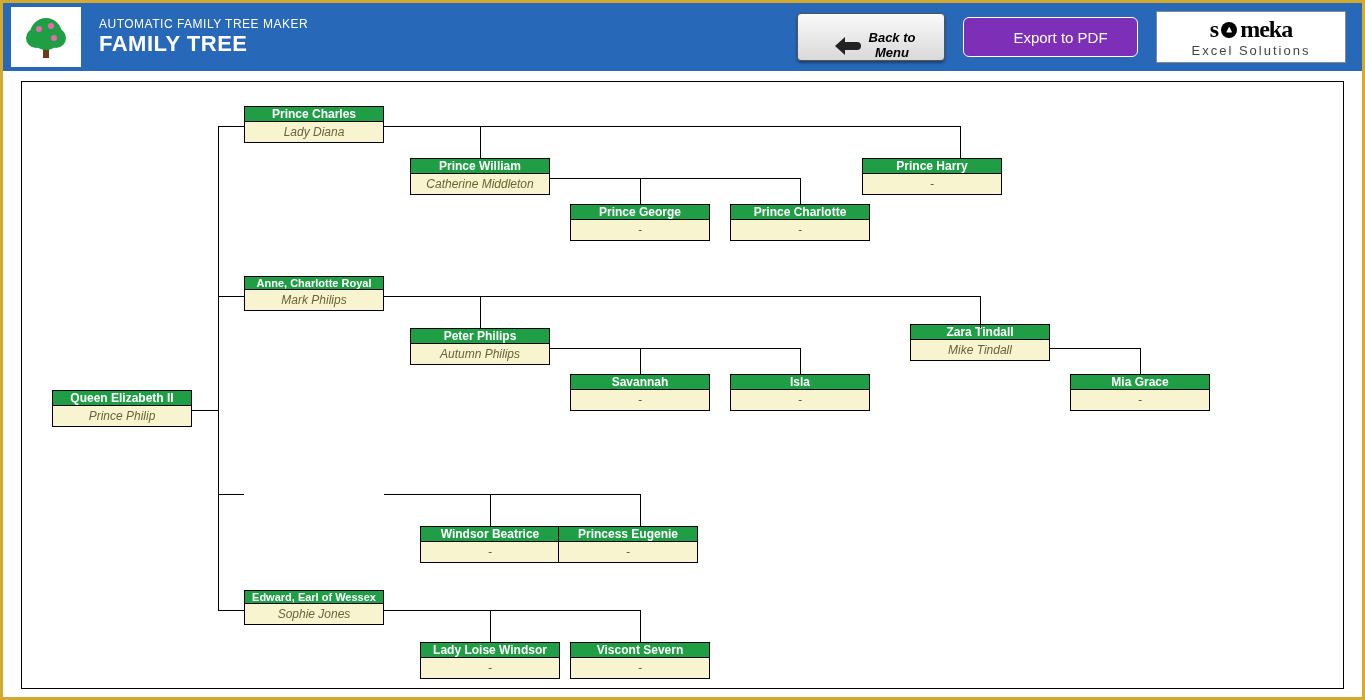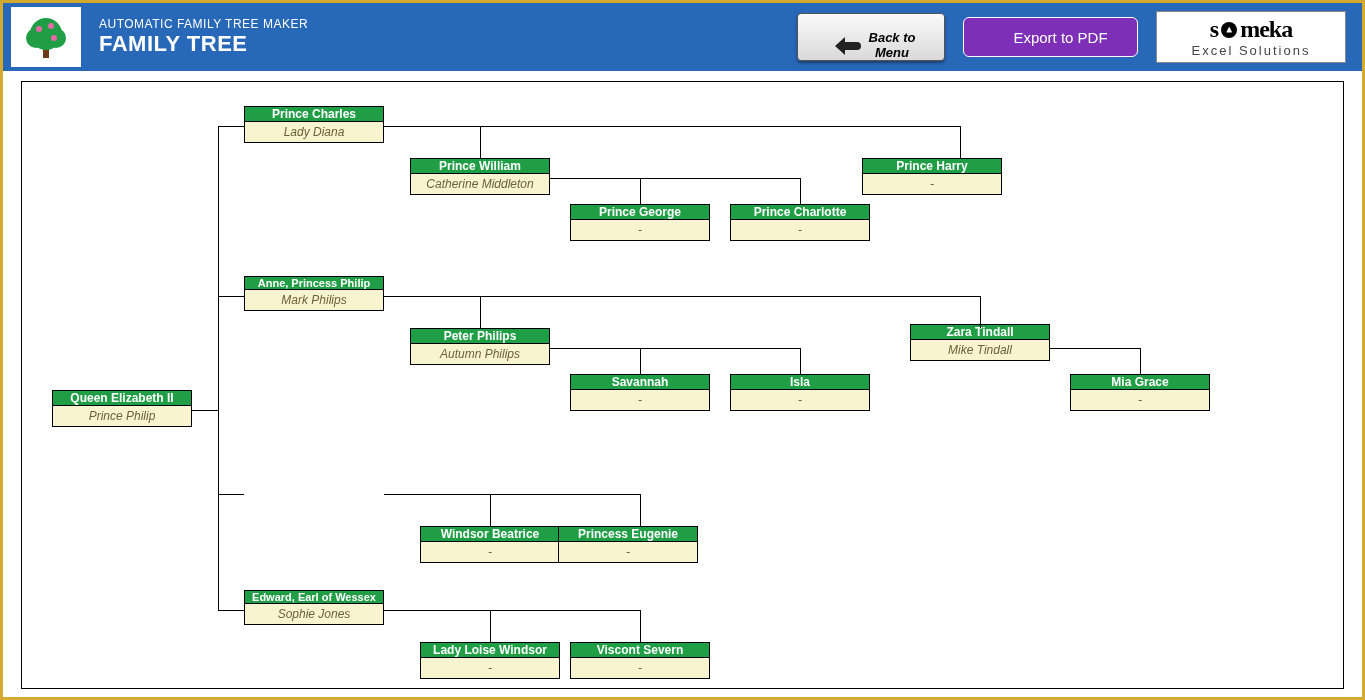--- a/index.html
+++ b/index.html
@@ -190,21 +190,21 @@
   <div class="node" style="left:548px; top:122px;">
     <div class="p">Prince George</div>
     <div class="s">-</div>
   </div>
   <div class="node" style="left:708px; top:122px;">
     <div class="p">Prince Charlotte</div>
     <div class="s">-</div>
   </div>
 
   <div class="node small" style="left:222px; top:194px;">
-    <div class="p">Anne, Princess Philip</div>
+    <div class="p">Anne, Charlotte Royal</div>
     <div class="s">Mark Philips</div>
   </div>
   <div class="node" style="left:388px; top:246px;">
     <div class="p">Peter Philips</div>
     <div class="s">Autumn Philips</div>
   </div>
   <div class="node" style="left:888px; top:242px;">
     <div class="p">Zara Tindall</div>
     <div class="s">Mike Tindall</div>
   </div>

